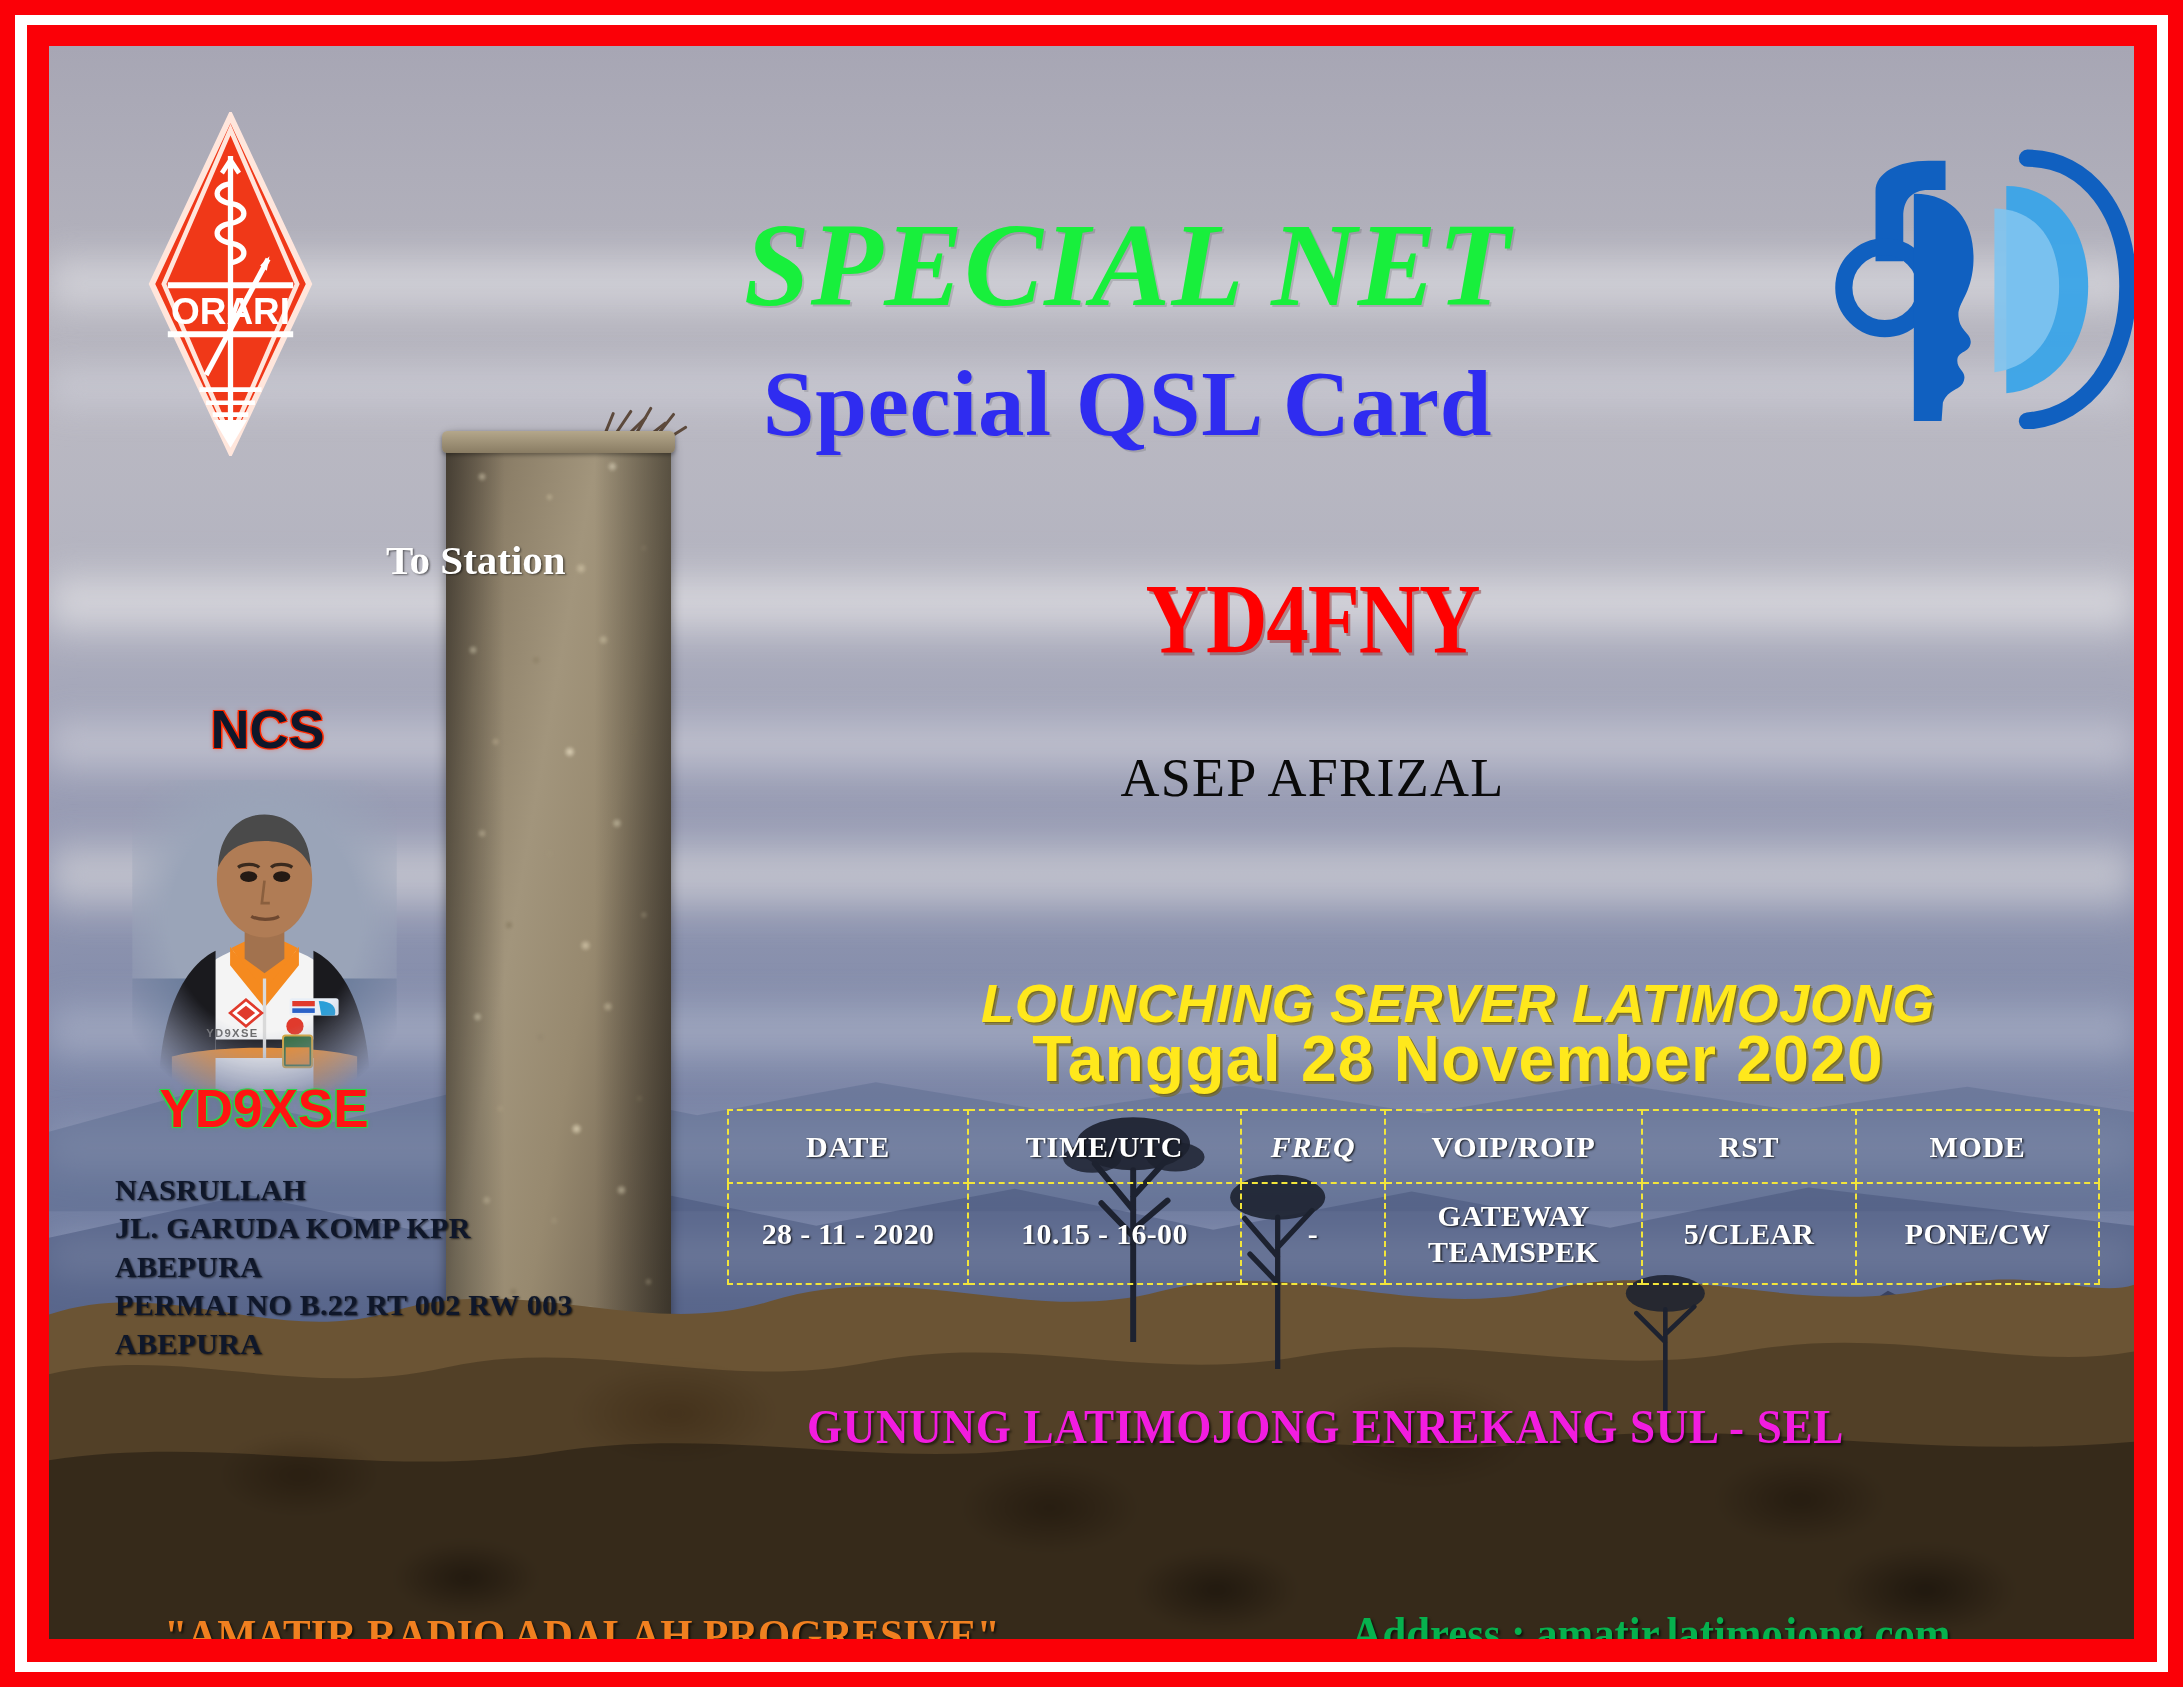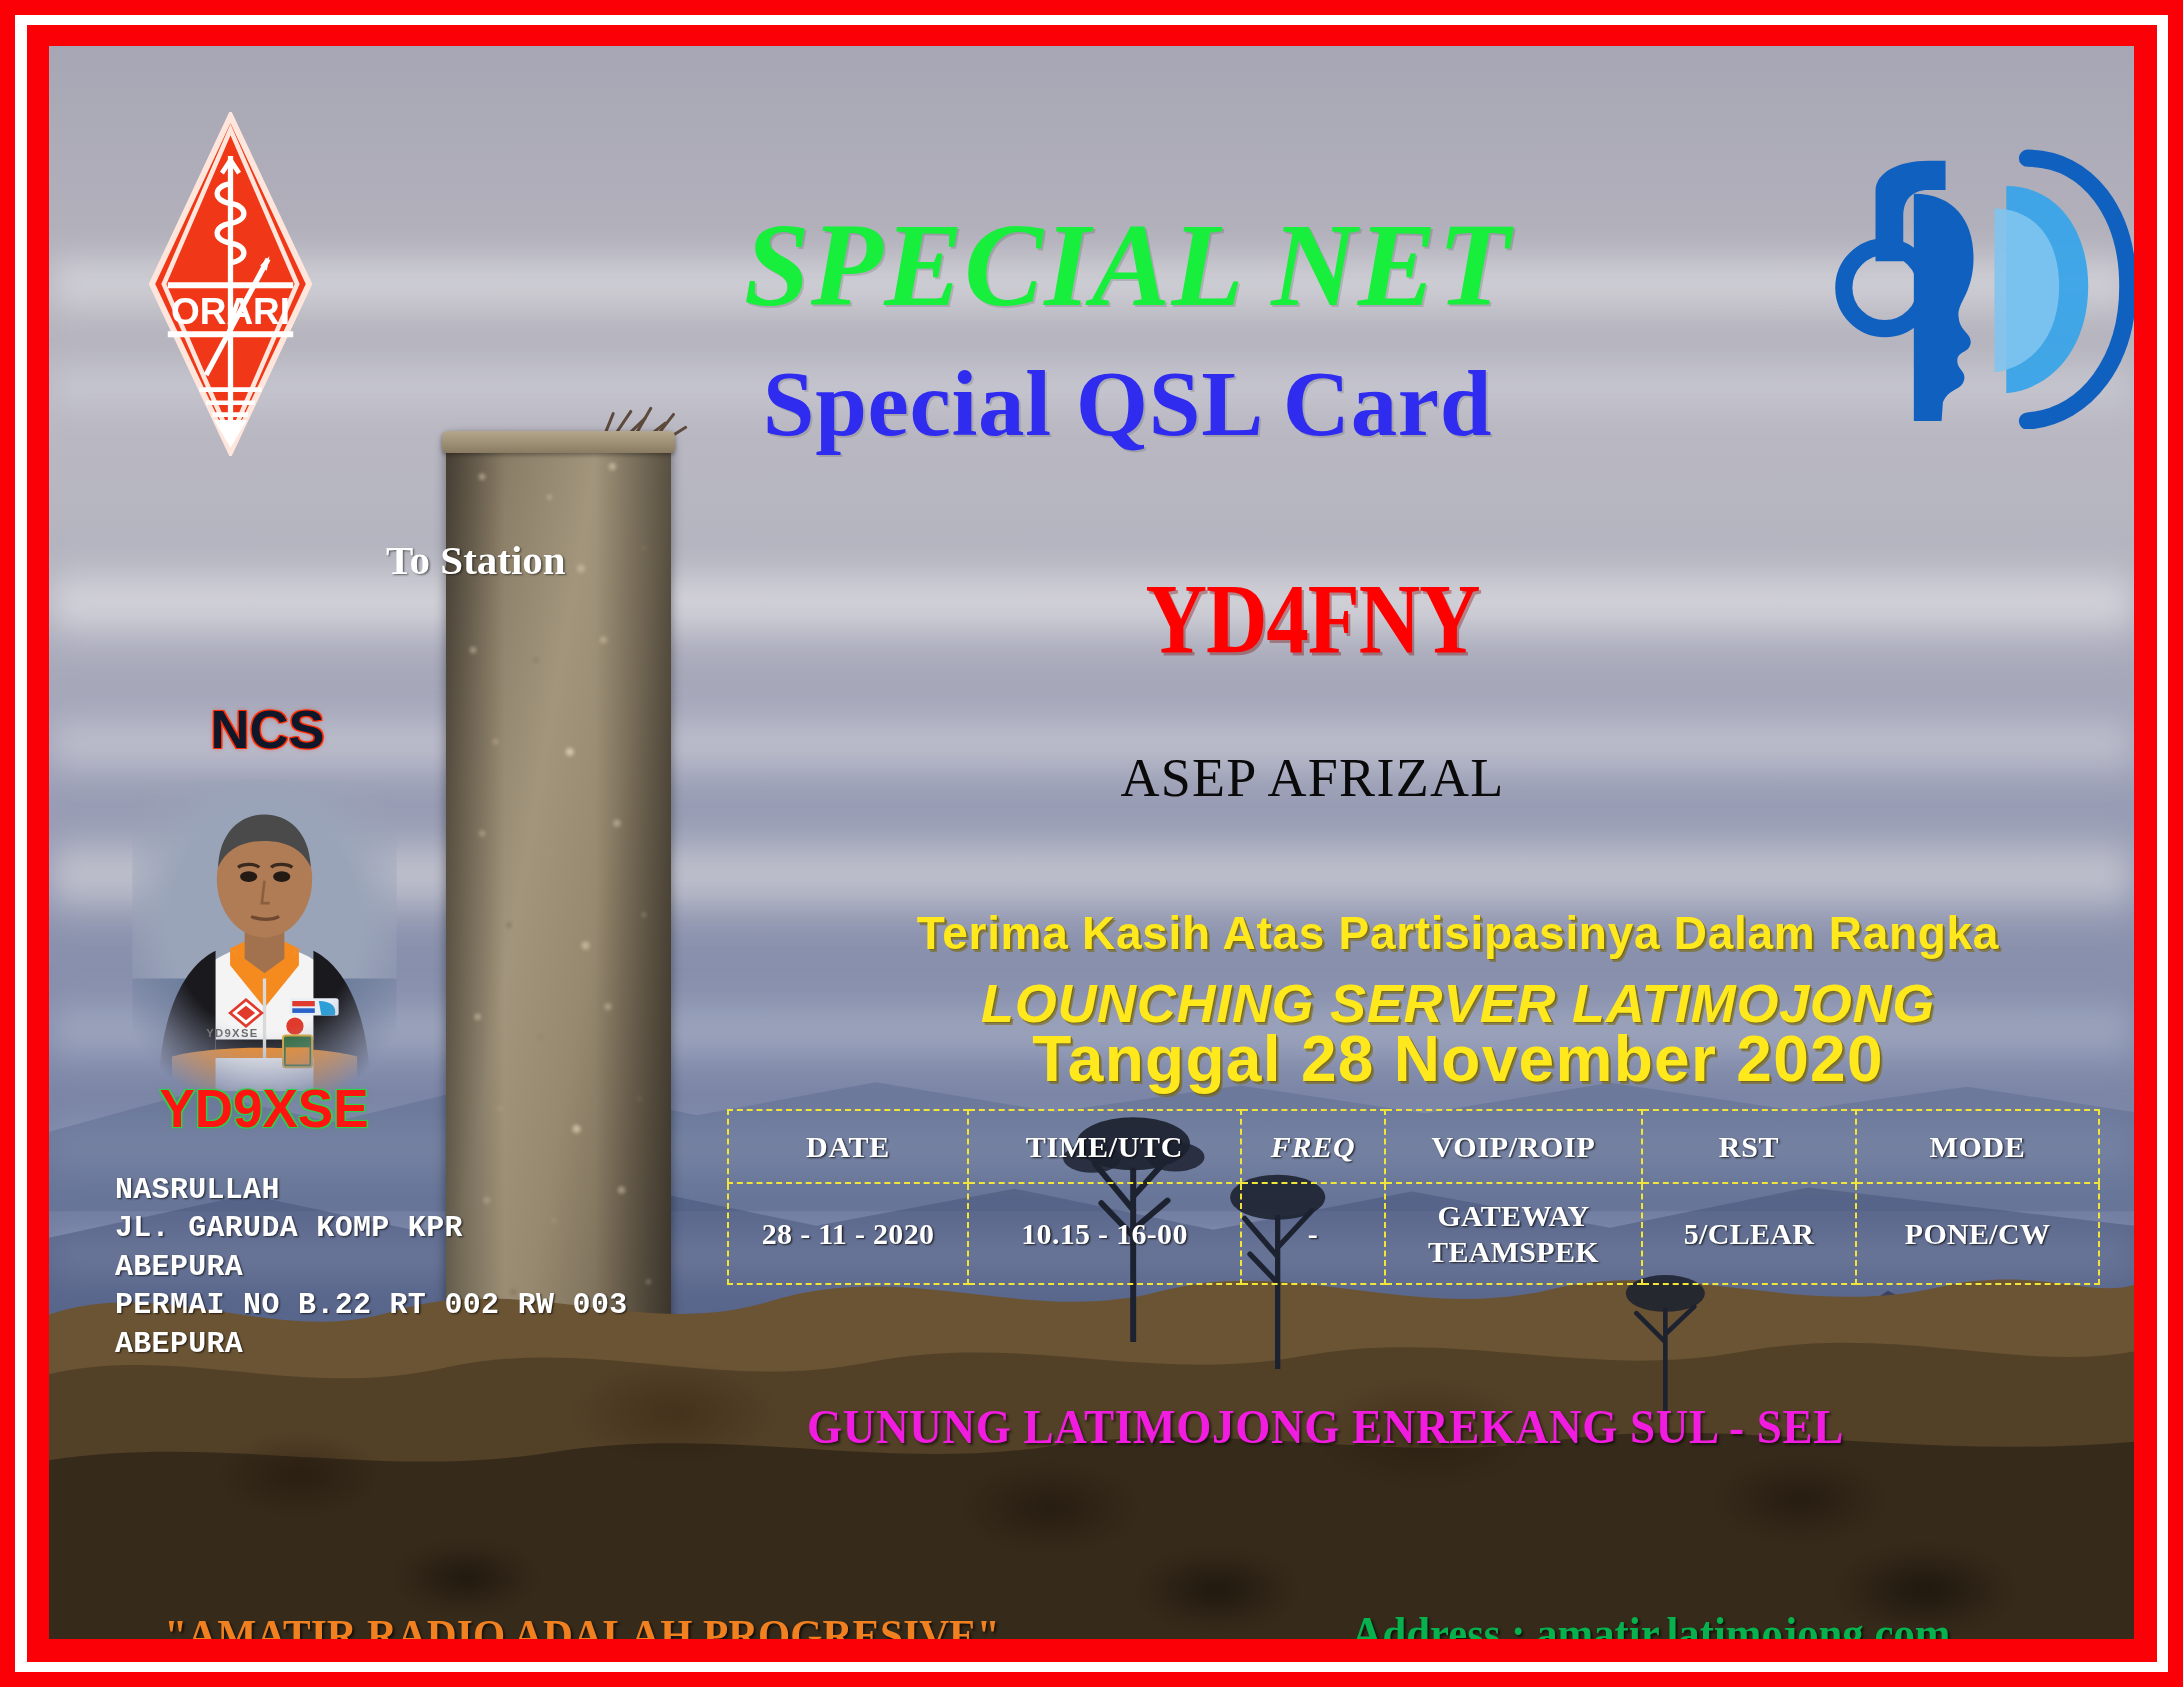--- a/index.html
+++ b/index.html
@@ -150,22 +150,22 @@
     font-family:"Liberation Sans",sans-serif;
     text-shadow:-1.3px -1.3px 0 #ff2a00,1.3px -1.3px 0 #ff2a00,-1.3px 1.3px 0 #ff2a00,1.3px 1.3px 0 #ff2a00,0 0 5.3px rgba(255,40,0,.6);}
   #ncs-photo{position:absolute;left:83px;top:734px;width:265px;height:311px;overflow:hidden;}
   #ncs-call{left:73px;top:1032px;width:284px;text-align:center;
     font-size:53px;font-weight:bold;color:#ff1412;
     font-family:"Liberation Sans",sans-serif;
     text-shadow:-1.3px -1.3px 0 #2bd44a,1.3px -1.3px 0 #2bd44a,-1.3px 1.3px 0 #2bd44a,1.3px 1.3px 0 #2bd44a,0 0 5.3px rgba(40,200,70,.5);}
 
   
   #address-block{position:absolute;left:66px;top:1125px;width:595px;}
-  #address-block div{font-family:Liberation Mono, monospace;font-weight:bold;
-    font-size:30px;color:#ffffff;line-height:1.28;letter-spacing:0.3px;white-space:nowrap;
+  #address-block div{font-family:Liberation Serif, serif;font-weight:bold;
+    font-size:30px;color:#0f172a;line-height:1.28;letter-spacing:0.3px;white-space:nowrap;
     text-shadow:1.3px 1.3px 2px rgba(0,0,0,.65);}
 
   
   #log-table{position:absolute;left:678px;top:1063px;width:1360px;height:171px;
     border-collapse:collapse;table-layout:fixed;}
   #log-table td{border:2.6px dashed #f2e53a;text-align:center;vertical-align:middle;
     color:#ffffff;font-family:"Liberation Serif",serif;font-weight:bold;
     text-shadow:1.3px 1.3px 2px rgba(0,0,0,.75);padding:0;}
   #log-table tr.head td{height:71px;font-size:30px;letter-spacing:0.7px;}
   #log-table tr.body td{height:99px;font-size:30px;letter-spacing:0.3px;line-height:1.18;}
@@ -361,21 +361,20 @@
     <div class="txt" id="special-net">SPECIAL NET</div>
 
     <div class="txt" id="qsl-card">Special QSL Card</div>
 
     <div class="txt" id="to-station">To Station</div>
 
     <div class="txt" id="callsign">YD4FNY</div>
 
     <div class="txt" id="op-name">ASEP AFRIZAL</div>
 
-    <div class="txt yellowline" id="thanks">Terima Kasih Atas Partisipasinya Dalam Rangka</div>
     <div class="txt yellowline" id="launching">LOUNCHING SERVER LATIMOJONG</div>
     <div class="txt yellowline" id="tanggal">Tanggal  28  November  2020</div>
 
     <div class="txt" id="ncs">NCS</div>
     <div class="txt" id="ncs-call">YD9XSE</div>
 
     <div id="address-block">
       <div>NASRULLAH</div>
       <div>JL. GARUDA KOMP KPR</div>
       <div>ABEPURA</div>

